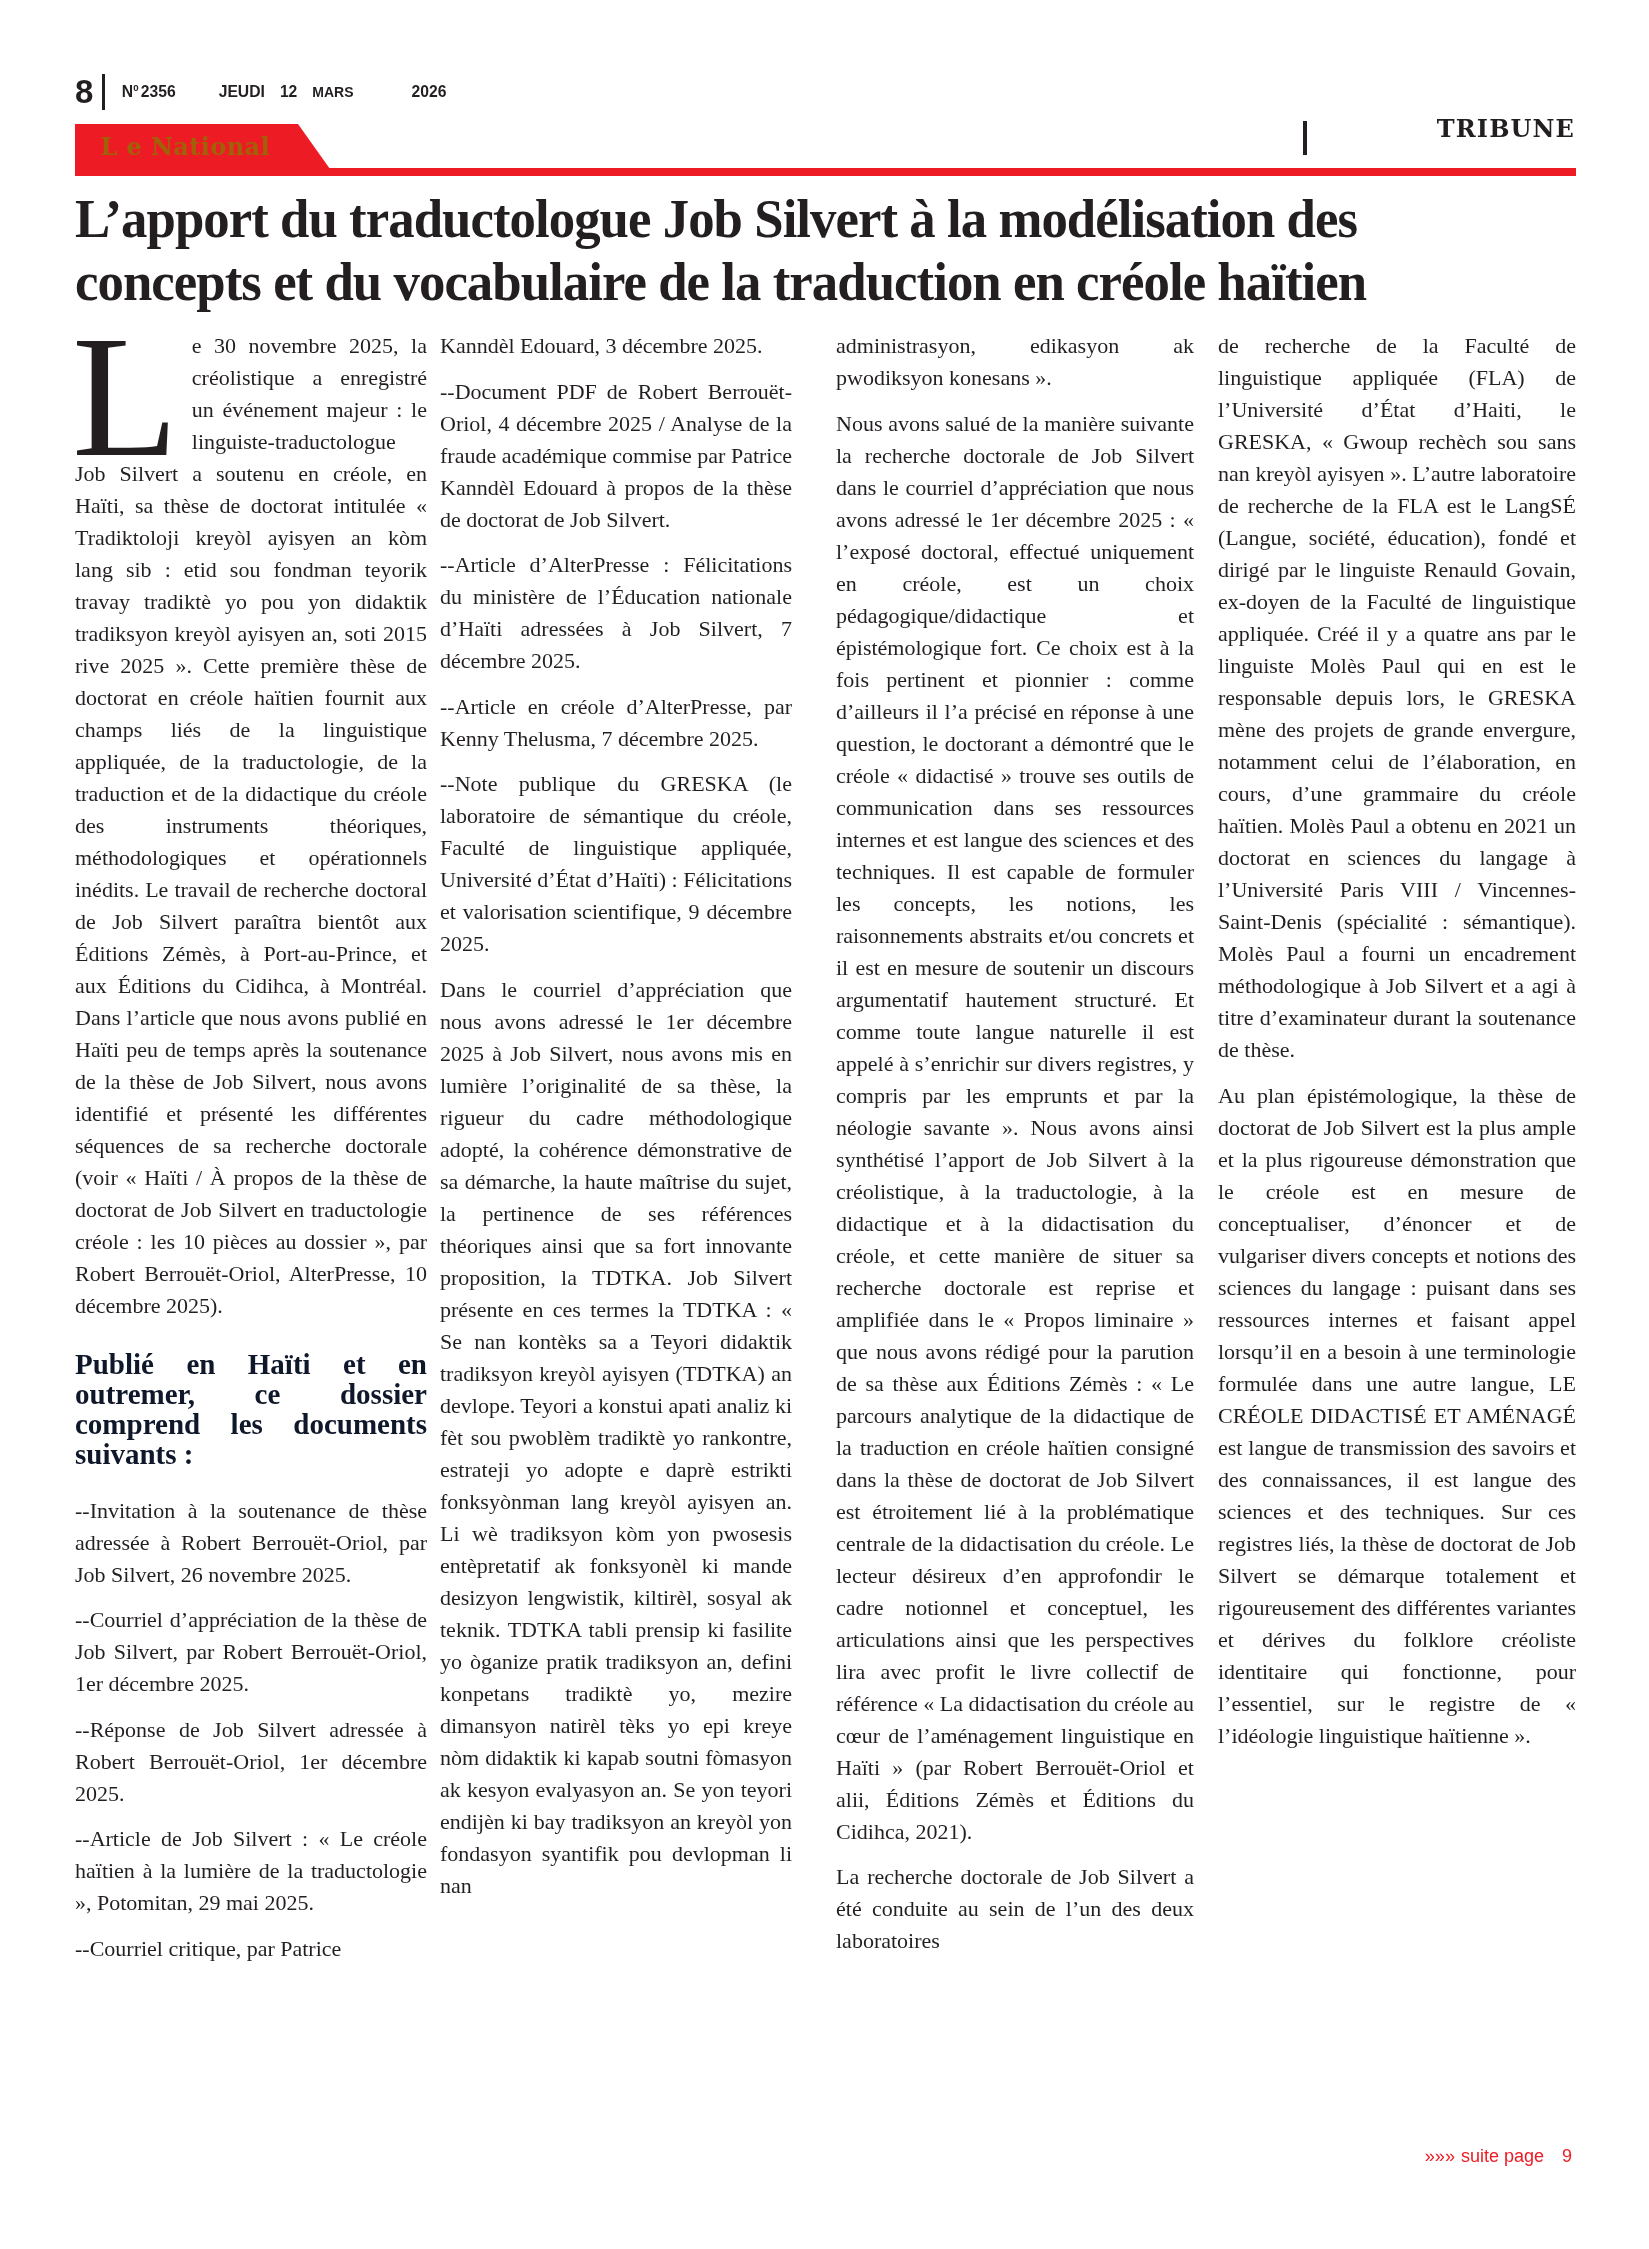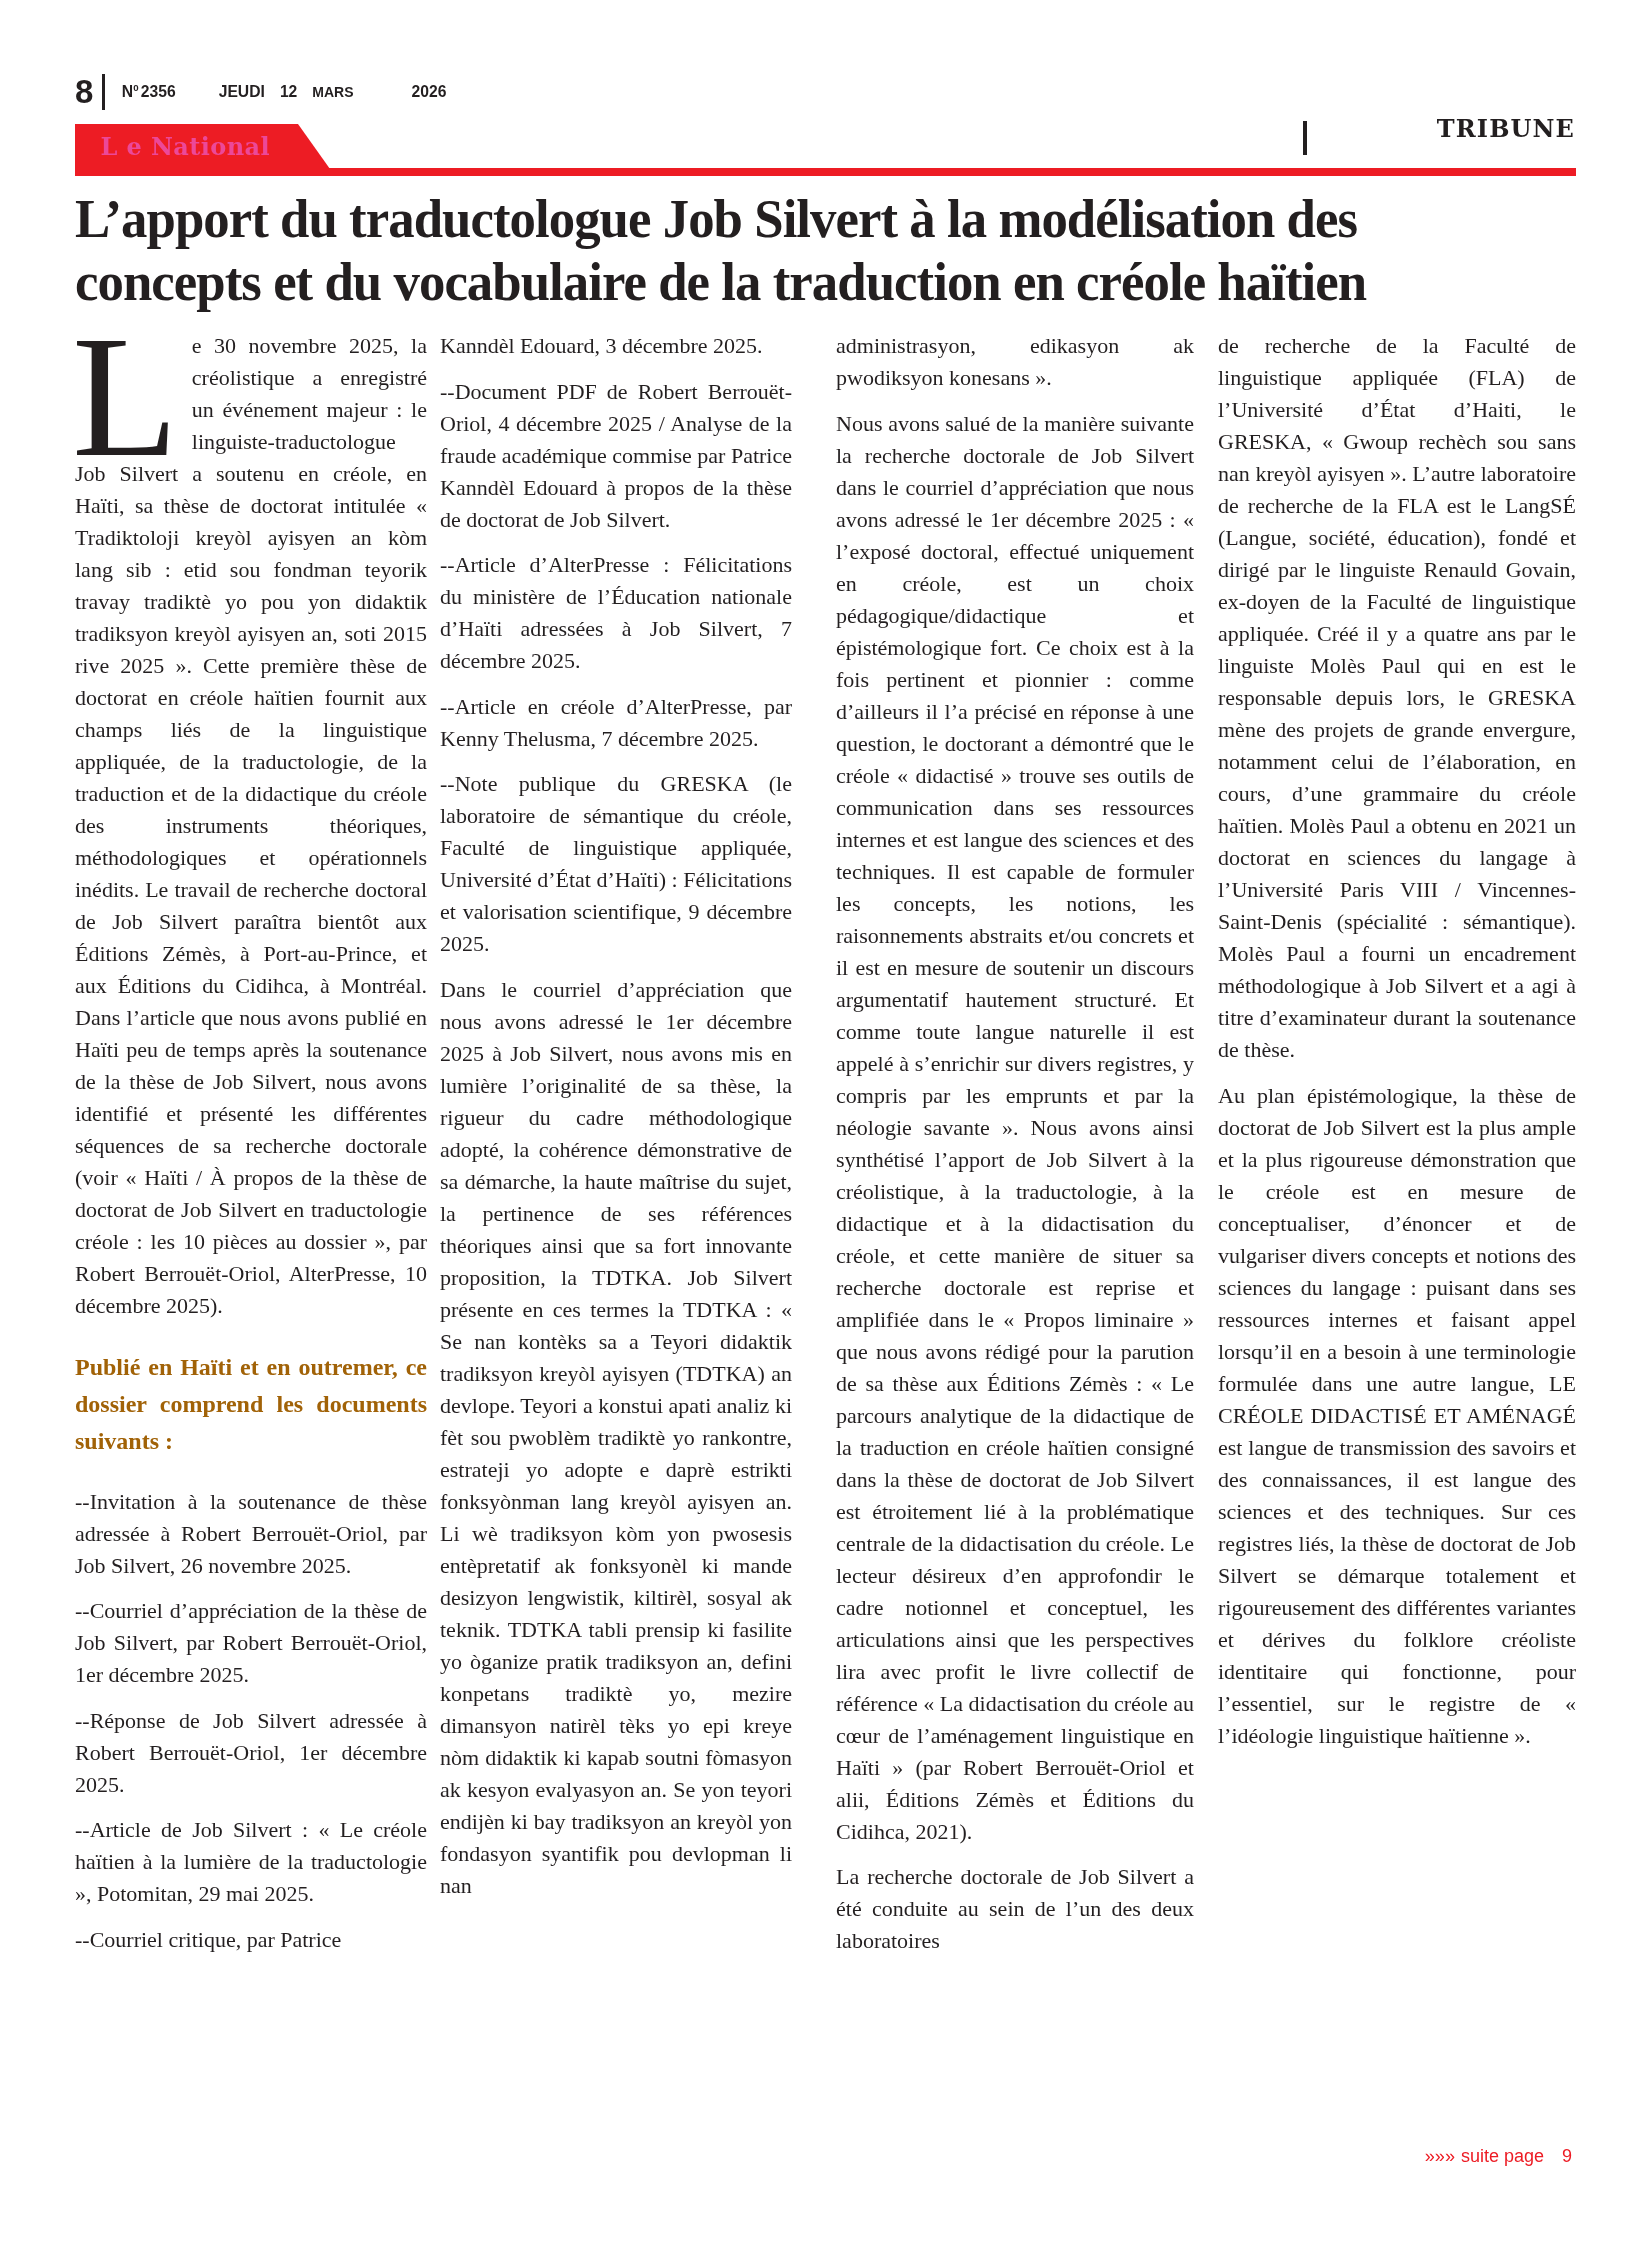--- a/index.html
+++ b/index.html
@@ -28,21 +28,21 @@
     .masthead .red-tab {
       position: absolute; left: 0; top: 0; width: 255px; height: 52px;
       background: #ed1c24;
       clip-path: polygon(0 0, 223px 0, 255px 45px, 255px 52px, 0 52px);
     }
     .masthead .red-rule {
       position: absolute; left: 0; top: 44px; width: 1501px; height: 7.5px; background: #ed1c24;
     }
     .masthead .brand {
       position: absolute; left: 25.5px; top: 7.5px;
-      font-family: "DejaVu Serif", serif; font-weight: bold; font-size: 24px; color: #ec4899;
+      font-family: "DejaVu Serif", serif; font-weight: bold; font-size: 24px; color: #a16207;
       letter-spacing: 0.4px;
     }
     .section-bar {
       position: absolute; left: 1303px; top: 121px; width: 3.7px; height: 34px; background: #231f20;
     }
     .section-label {
       position: absolute; right: 75px; top: 114px;
       font-family: "DejaVu Serif", serif; font-weight: bold; font-size: 24px; letter-spacing: 1.1px; color: #231f20;
     }
 
@@ -65,22 +65,22 @@
     .col1 { left: 75px; }
     .col2 { left: 440px; }
     .col3 { left: 836px; width: 358px; }
     .col4 { left: 1218px; width: 358px; }
 
     .dropcap {
       float: left; font-family: "Liberation Serif", serif; font-size: 174px; line-height: 127px;
       height: 123px; margin: 3px 13.5px 0 -3px; color: #231f20; font-weight: normal;
     }
     .subhead {
-      font-family: "Liberation Serif", serif; font-weight: bold; font-size: 24px; line-height: 37px;
-      text-align: justify; margin: 27px 0 25.5px 0; color: #a16207;
+      font-family: "Liberation Serif", serif; font-weight: bold; font-size: 29px; line-height: 30px;
+      text-align: justify; margin: 27px 0 25.5px 0; color: #0f172a;
     }
     .continue {
       position: absolute; right: 78px; top: 2146px;
       font-family: "Liberation Sans", sans-serif; font-size: 18px; color: #ed1c24;
     }
     .continue .arrows { margin-right: 6px; }
     .continue .num { margin-left: 18px; }
   </style>
 </head>
 <body>

